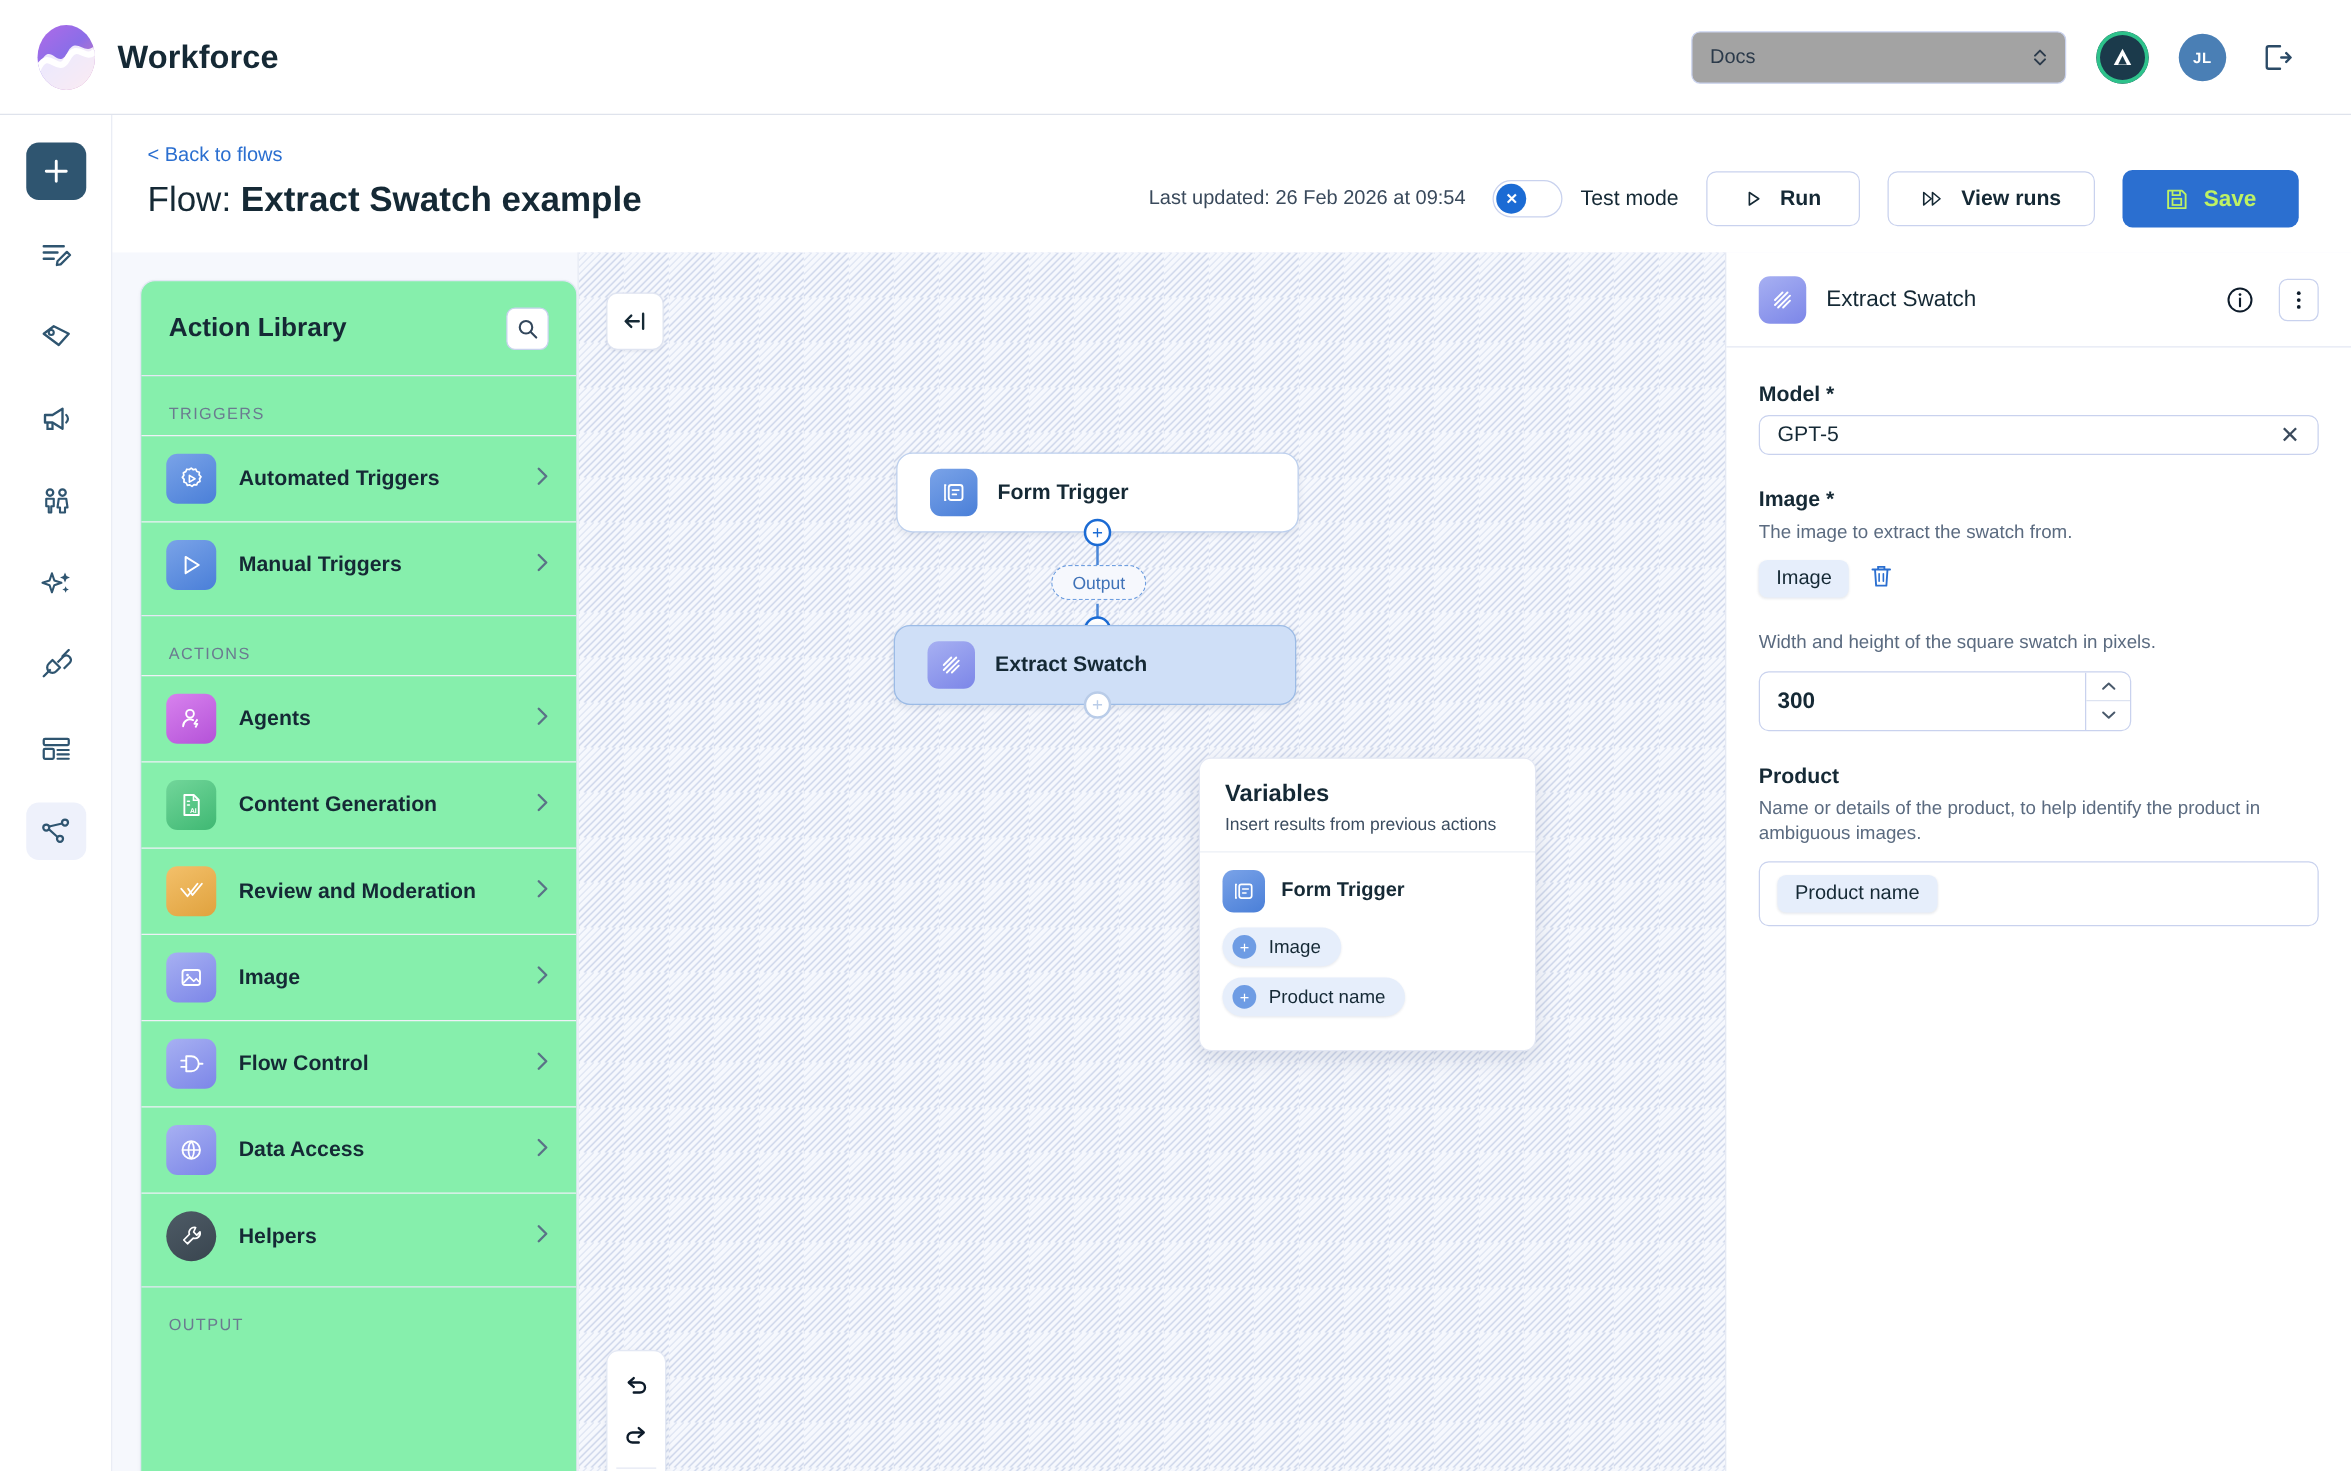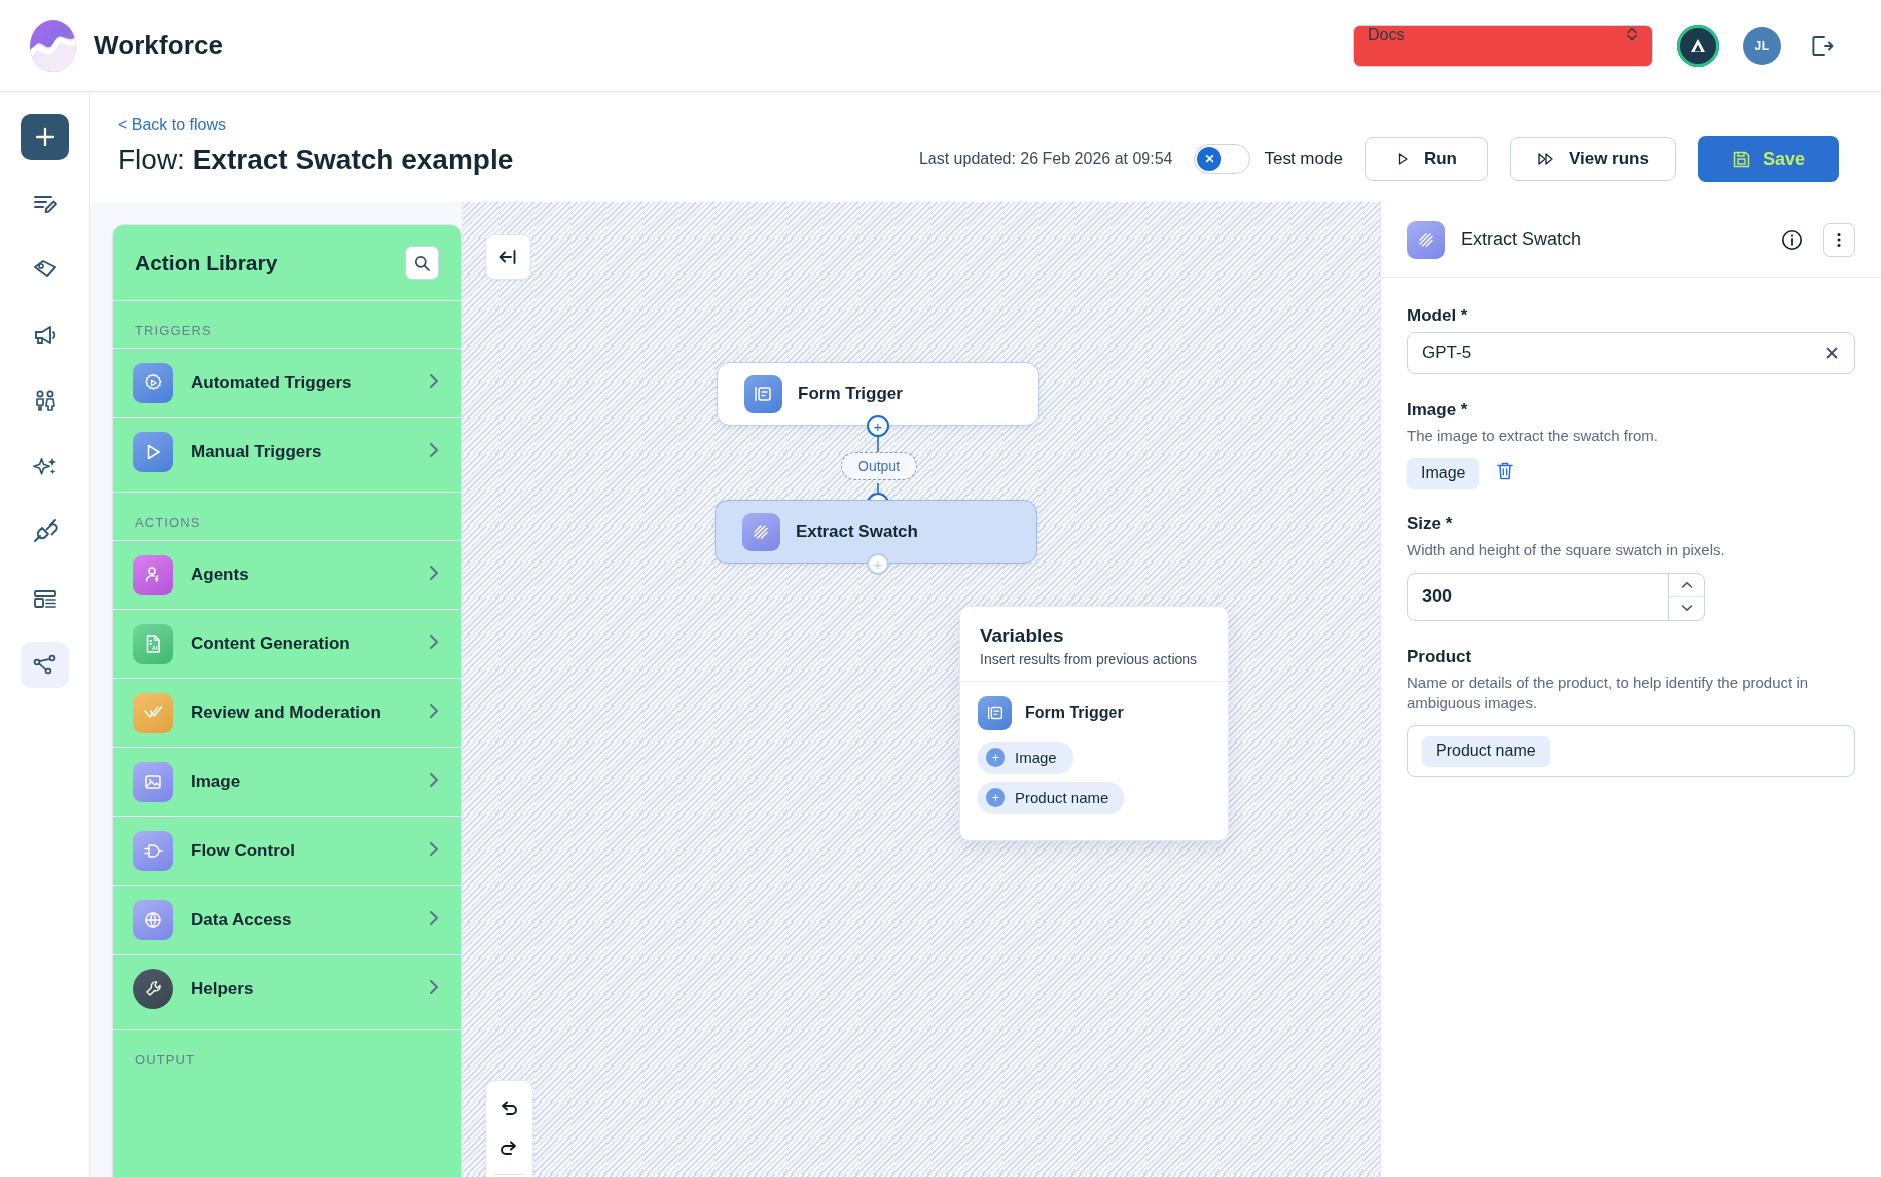--- a/index.html
+++ b/index.html
@@ -22,21 +22,21 @@
   }
   .brand { display: flex; align-items: center; gap: 18px; }
   .logo-mark { width: 46px; height: 52px; border-radius: 50%; position: relative; overflow: hidden;
     background: linear-gradient(140deg,#b06ae8 0%, #8b6ee8 45%, #e27ba8 100%); }
   .logo-mark svg { position: absolute; inset: 0; }
   .brand-name { font-size: 26px; font-weight: 700; color: #152935; letter-spacing: .1px; }
   .header-spacer { flex: 1; }
   .header-right { display: flex; align-items: center; gap: 24px; }
   .docs-select {
     width: 300px; height: 42px; border: 1px solid #c9d2ee; border-radius: 7px;
-    background: #ef4444; display: flex; padding: 0 14px;
+    background: #a3a3a3; display: flex; align-items: center; padding: 0 14px;
     font-size: 16px; color: #2b3a4a; position: relative;
   }
   .docs-select .val { flex: 1; }
   .spin-arrows { display: flex; flex-direction: column; align-items: center; gap: 2px; color:#2b3a4a; }
   .circ-logo {
     width: 42px; height: 42px; border-radius: 50%;
     background: #1b3a4b; display:flex; align-items:center; justify-content:center;
     box-shadow: 0 0 0 3px #2ec28b inset;
   }
   .avatar {
@@ -184,21 +184,21 @@
   .icon-btn-plain { width: 30px; height: 30px; display:flex; align-items:center; justify-content:center; color:#0d1b2a; }
   .icon-btn-boxed {
     width: 32px; height: 34px; border: 1px solid #c9d2ee; border-radius: 7px;
     display:flex; align-items:center; justify-content:center; color:#0d1b2a; background:#fff;
   }
   .props-body { padding: 28px 26px 20px 26px; overflow: hidden; }
   .field { margin-bottom: 26px; }
   .field-label { font-size: 17px; font-weight: 700; color: #152935; margin-bottom: 6px; }
   .field-help { font-size: 15px; color: #5b6b80; line-height: 1.35; margin-bottom: 12px; max-width: 420px; }
   .input {
-    height: 42px; border: 1px solid #c9d2ee; border-radius: 8px; background: #fff;
+    height: 32px; border: 1px solid #c9d2ee; border-radius: 8px; background: #fff;
     display: flex; align-items: center; padding: 0 14px; font-size: 17px; color: #152935;
   }
   .input .v { flex: 1; }
   .clear-x { color: #3a4a5c; font-size: 19px; line-height: 1; }
   .chip-row { display: flex; align-items: center; gap: 16px; }
   .value-chip {
     background: #e6eefb; border-radius: 7px; padding: 6px 14px; font-size: 16px; color: #152935;
     box-shadow: 0 1px 2px rgba(30,50,90,.10);
   }
   .trash { color: #2b6fd0; }
@@ -690,21 +690,20 @@
                     <path d="M3 5.5 H17" stroke="currentColor" stroke-width="1.6" stroke-linecap="round"></path>
                     <path d="M7.5 5.5 V3.5 h5 v2" fill="none" stroke="currentColor" stroke-width="1.5"></path>
                     <path d="M5 5.5 L5.9 18.5 h8.2 L15 5.5" fill="none" stroke="currentColor" stroke-width="1.5" stroke-linejoin="round"></path>
                     <path d="M8.3 9 V15 M11.7 9 V15" stroke="currentColor" stroke-width="1.3" stroke-linecap="round"></path>
                   </svg>
                 </span>
               </div>
             </div>
 
             <div class="field">
-              <div class="field-label">Size *</div>
               <div class="field-help">Width and height of the square swatch in pixels.</div>
               <div class="stepper">
                 <div class="num">300</div>
                 <div class="arrows">
                   <div>
                     <svg width="14" height="10" viewBox="0 0 14 10" aria-hidden="true">
                         <path d="M2.5 7 L7 2.8 L11.5 7" fill="none" stroke="currentColor" stroke-width="1.6" stroke-linecap="round" stroke-linejoin="round"></path>
                       </svg>
                   </div>
                   <div>

